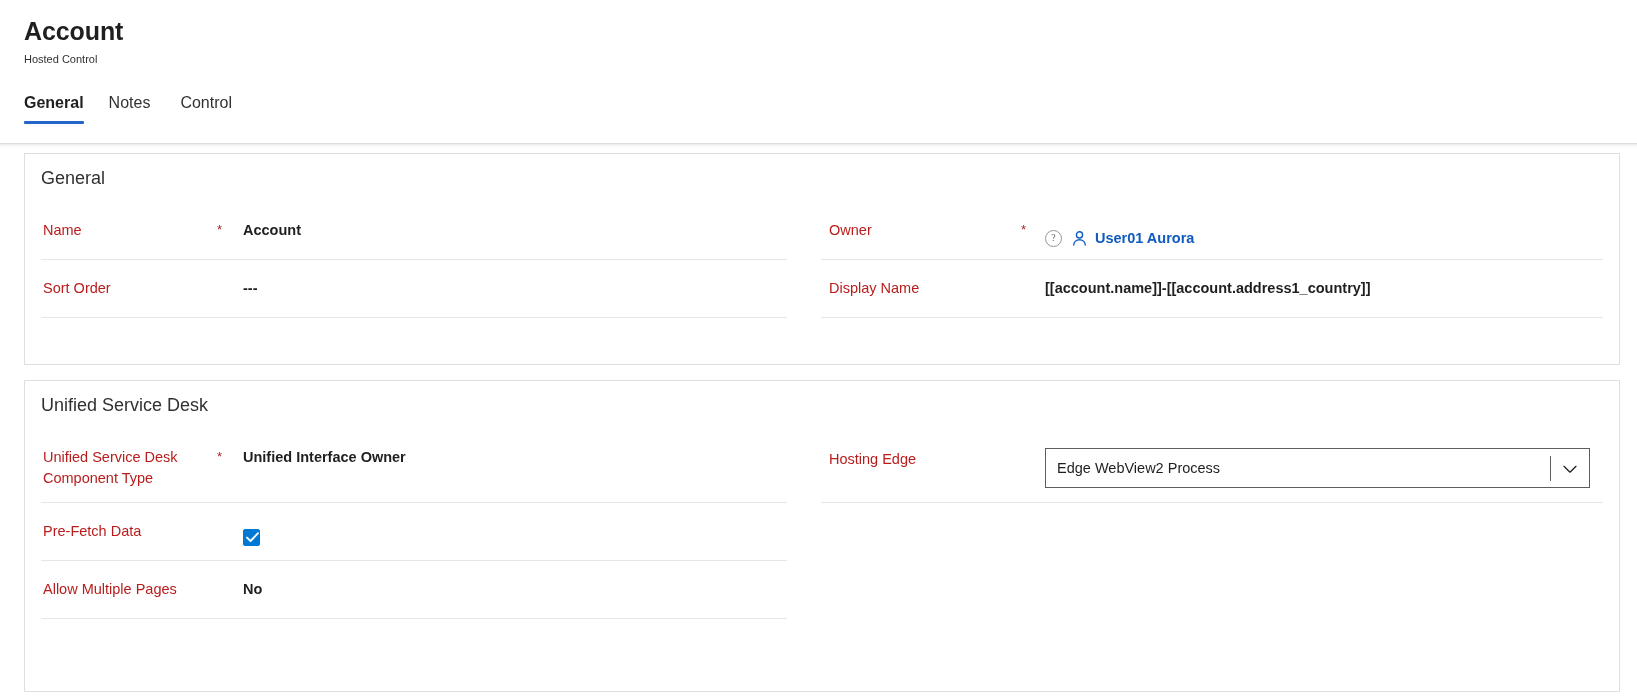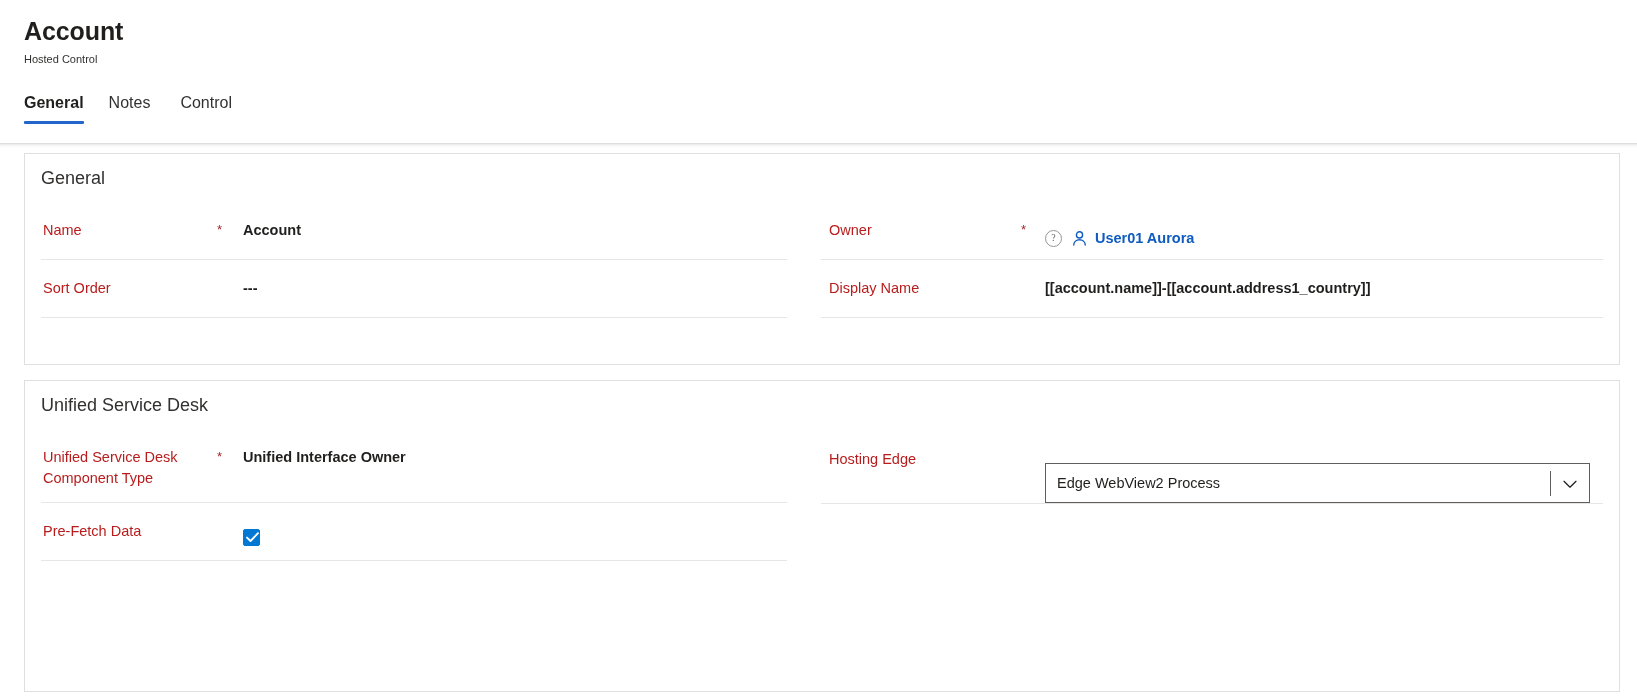--- a/index.html
+++ b/index.html
@@ -227,21 +227,21 @@
   .checkbox svg { position: absolute; left: 2px; top: 2px; }
 
   
   .dropdown {
     position: relative;
     width: 545px;
     height: 40px;
     border: 1px solid #605e5c;
     background: #ffffff;
     box-sizing: border-box;
-    margin-top: 16px;
+    margin-top: 1px;
     display: flex;
     align-items: center;
     cursor: pointer;
   }
   .dropdown-value {
     padding-left: 11px;
     font-size: 14.5px;
     font-weight: 400;
     color: #201f1e;
     line-height: 20px;
@@ -362,20 +362,25 @@
           <div class="req-star"></div>
           <div class="field-value">
             <div class="checkbox">
               <svg width="13" height="11" viewBox="0 0 13 11" aria-hidden="true">
                 <path d="M1 5.6 L4.5 9 L12 1.2" fill="none" stroke="#ffffff" stroke-width="1.9" stroke-linecap="round" stroke-linejoin="round"></path>
               </svg>
             </div>
           </div>
         </div>
 
+        <div class="field-row">
+          <div class="field-label">Allow Multiple Pages</div>
+          <div class="req-star"></div>
+          <div class="field-value">No</div>
+        </div>
 
       </div>
 
       <div class="col col-gap"></div>
 
       <div class="col col-right">
 
         <div class="row-hosting">
           <div class="field-label">Hosting Edge</div>
           <div class="req-star"></div>

